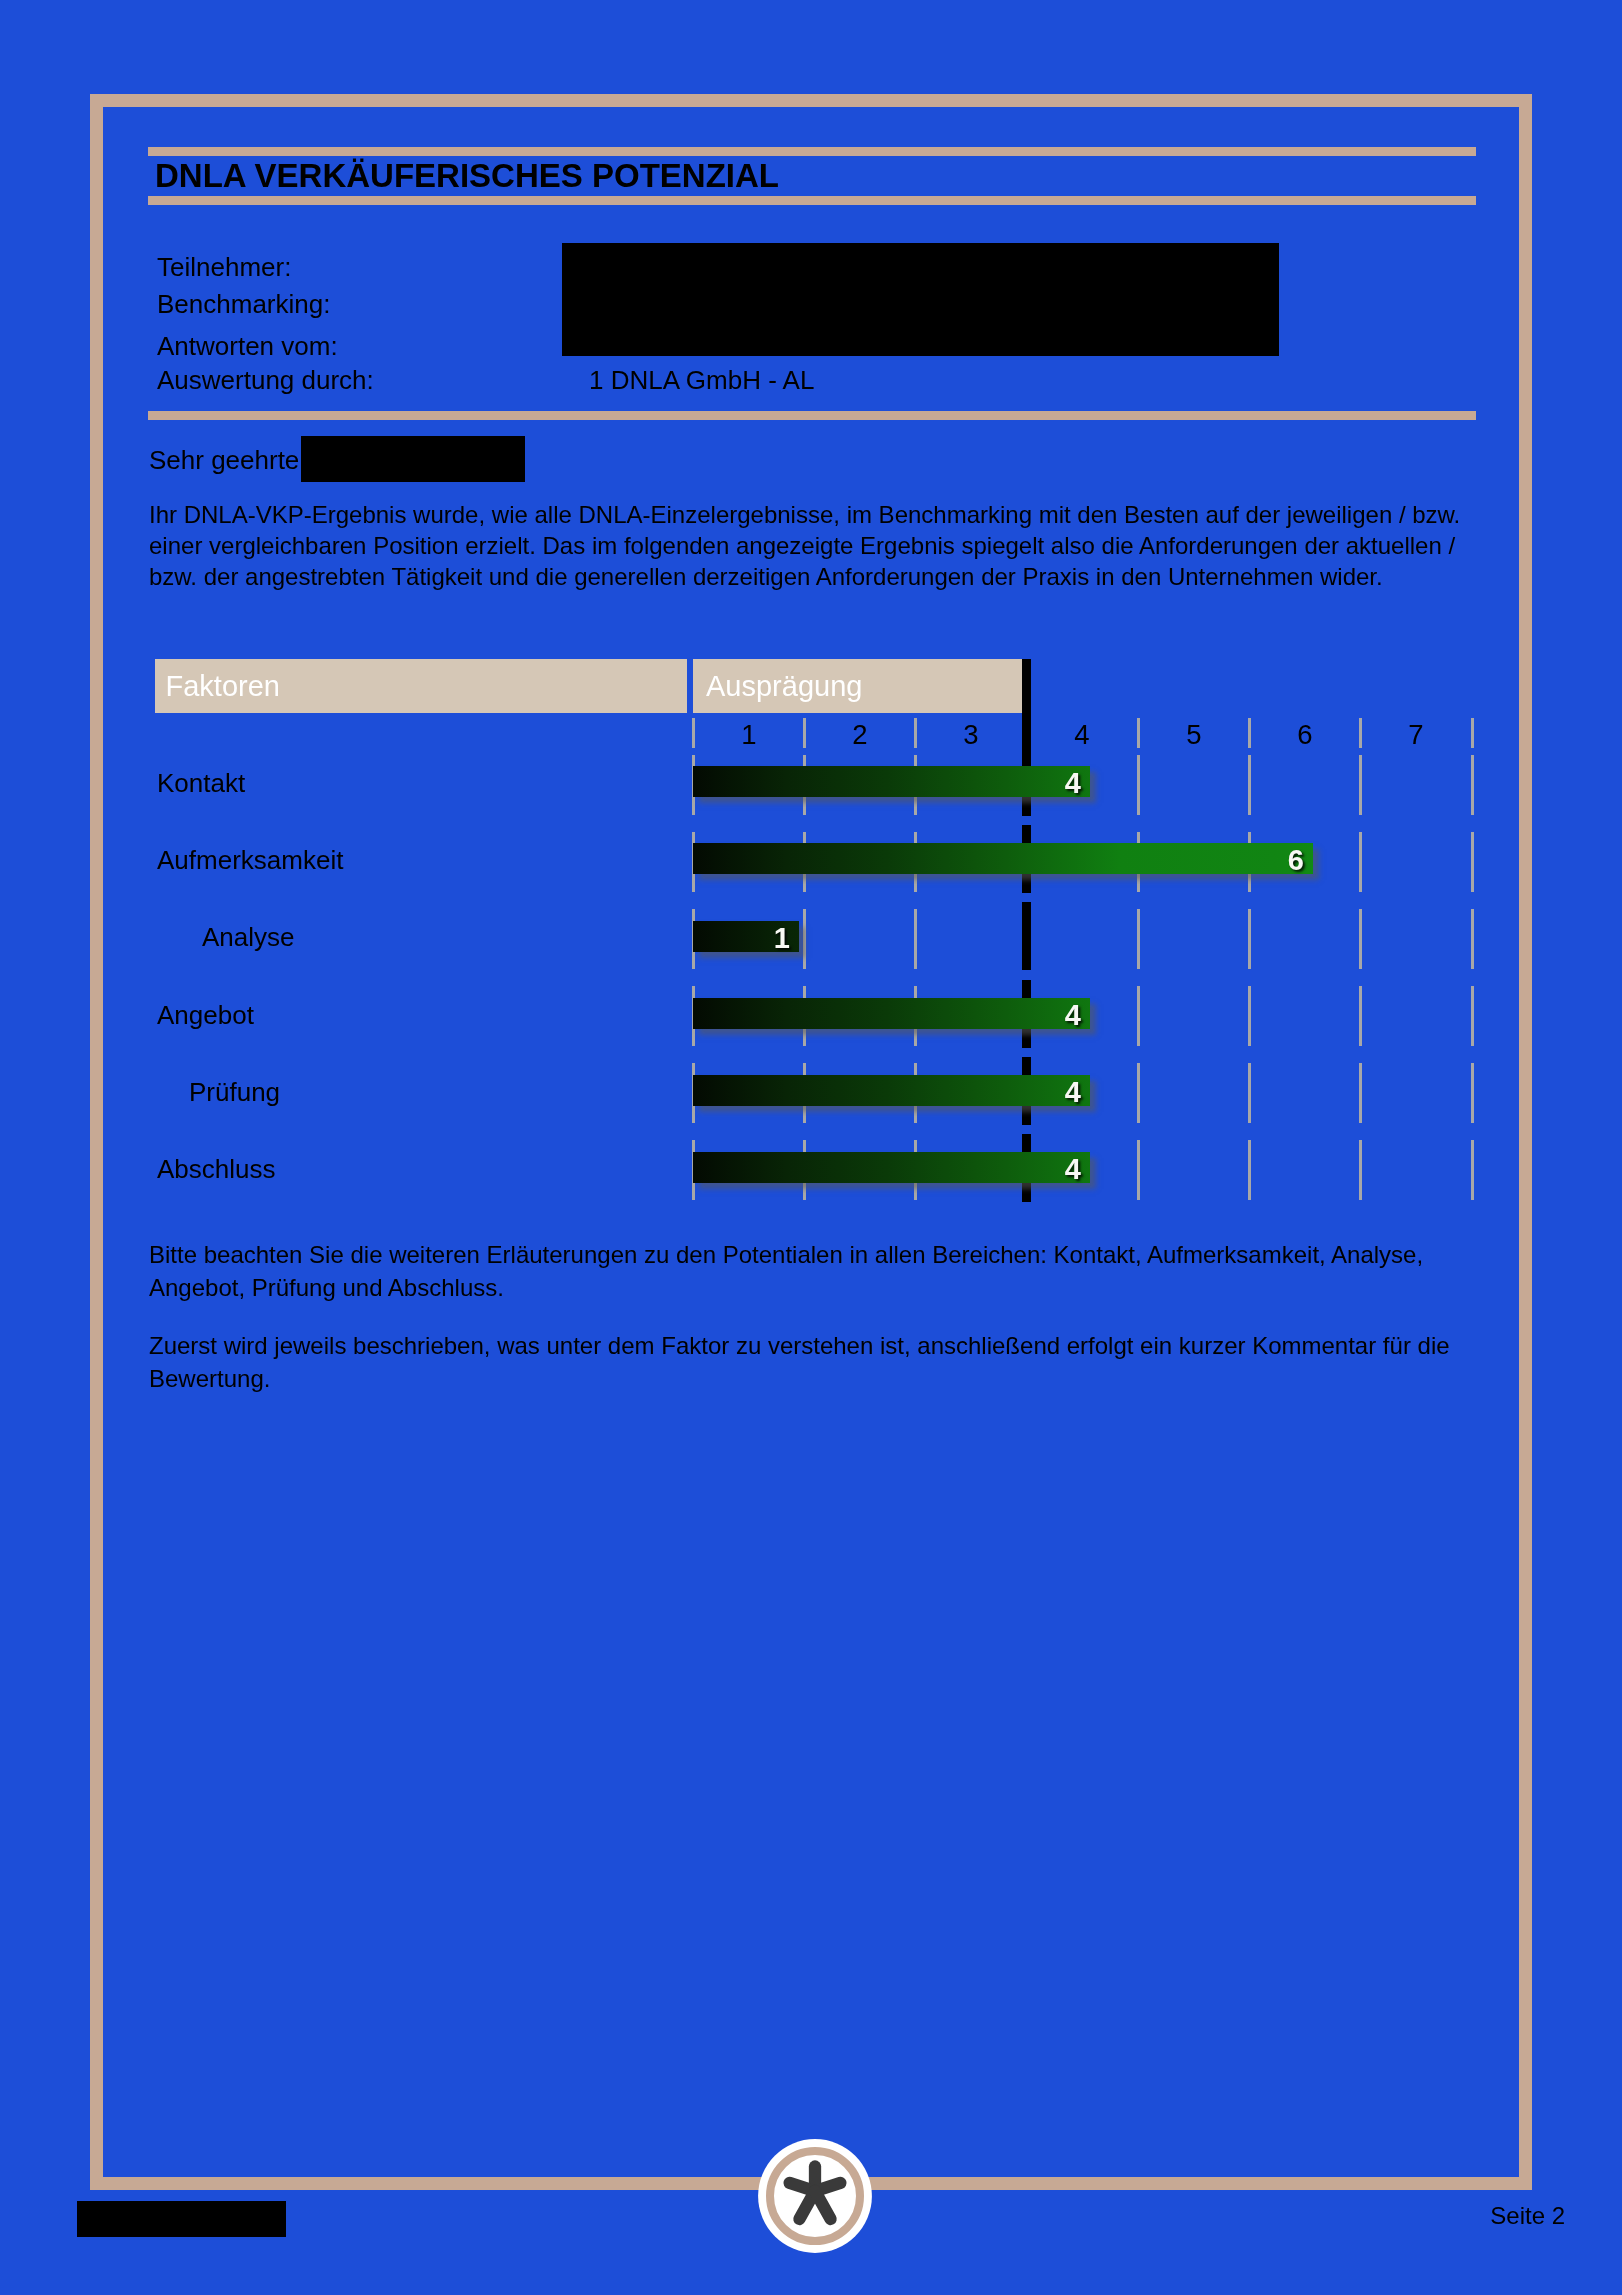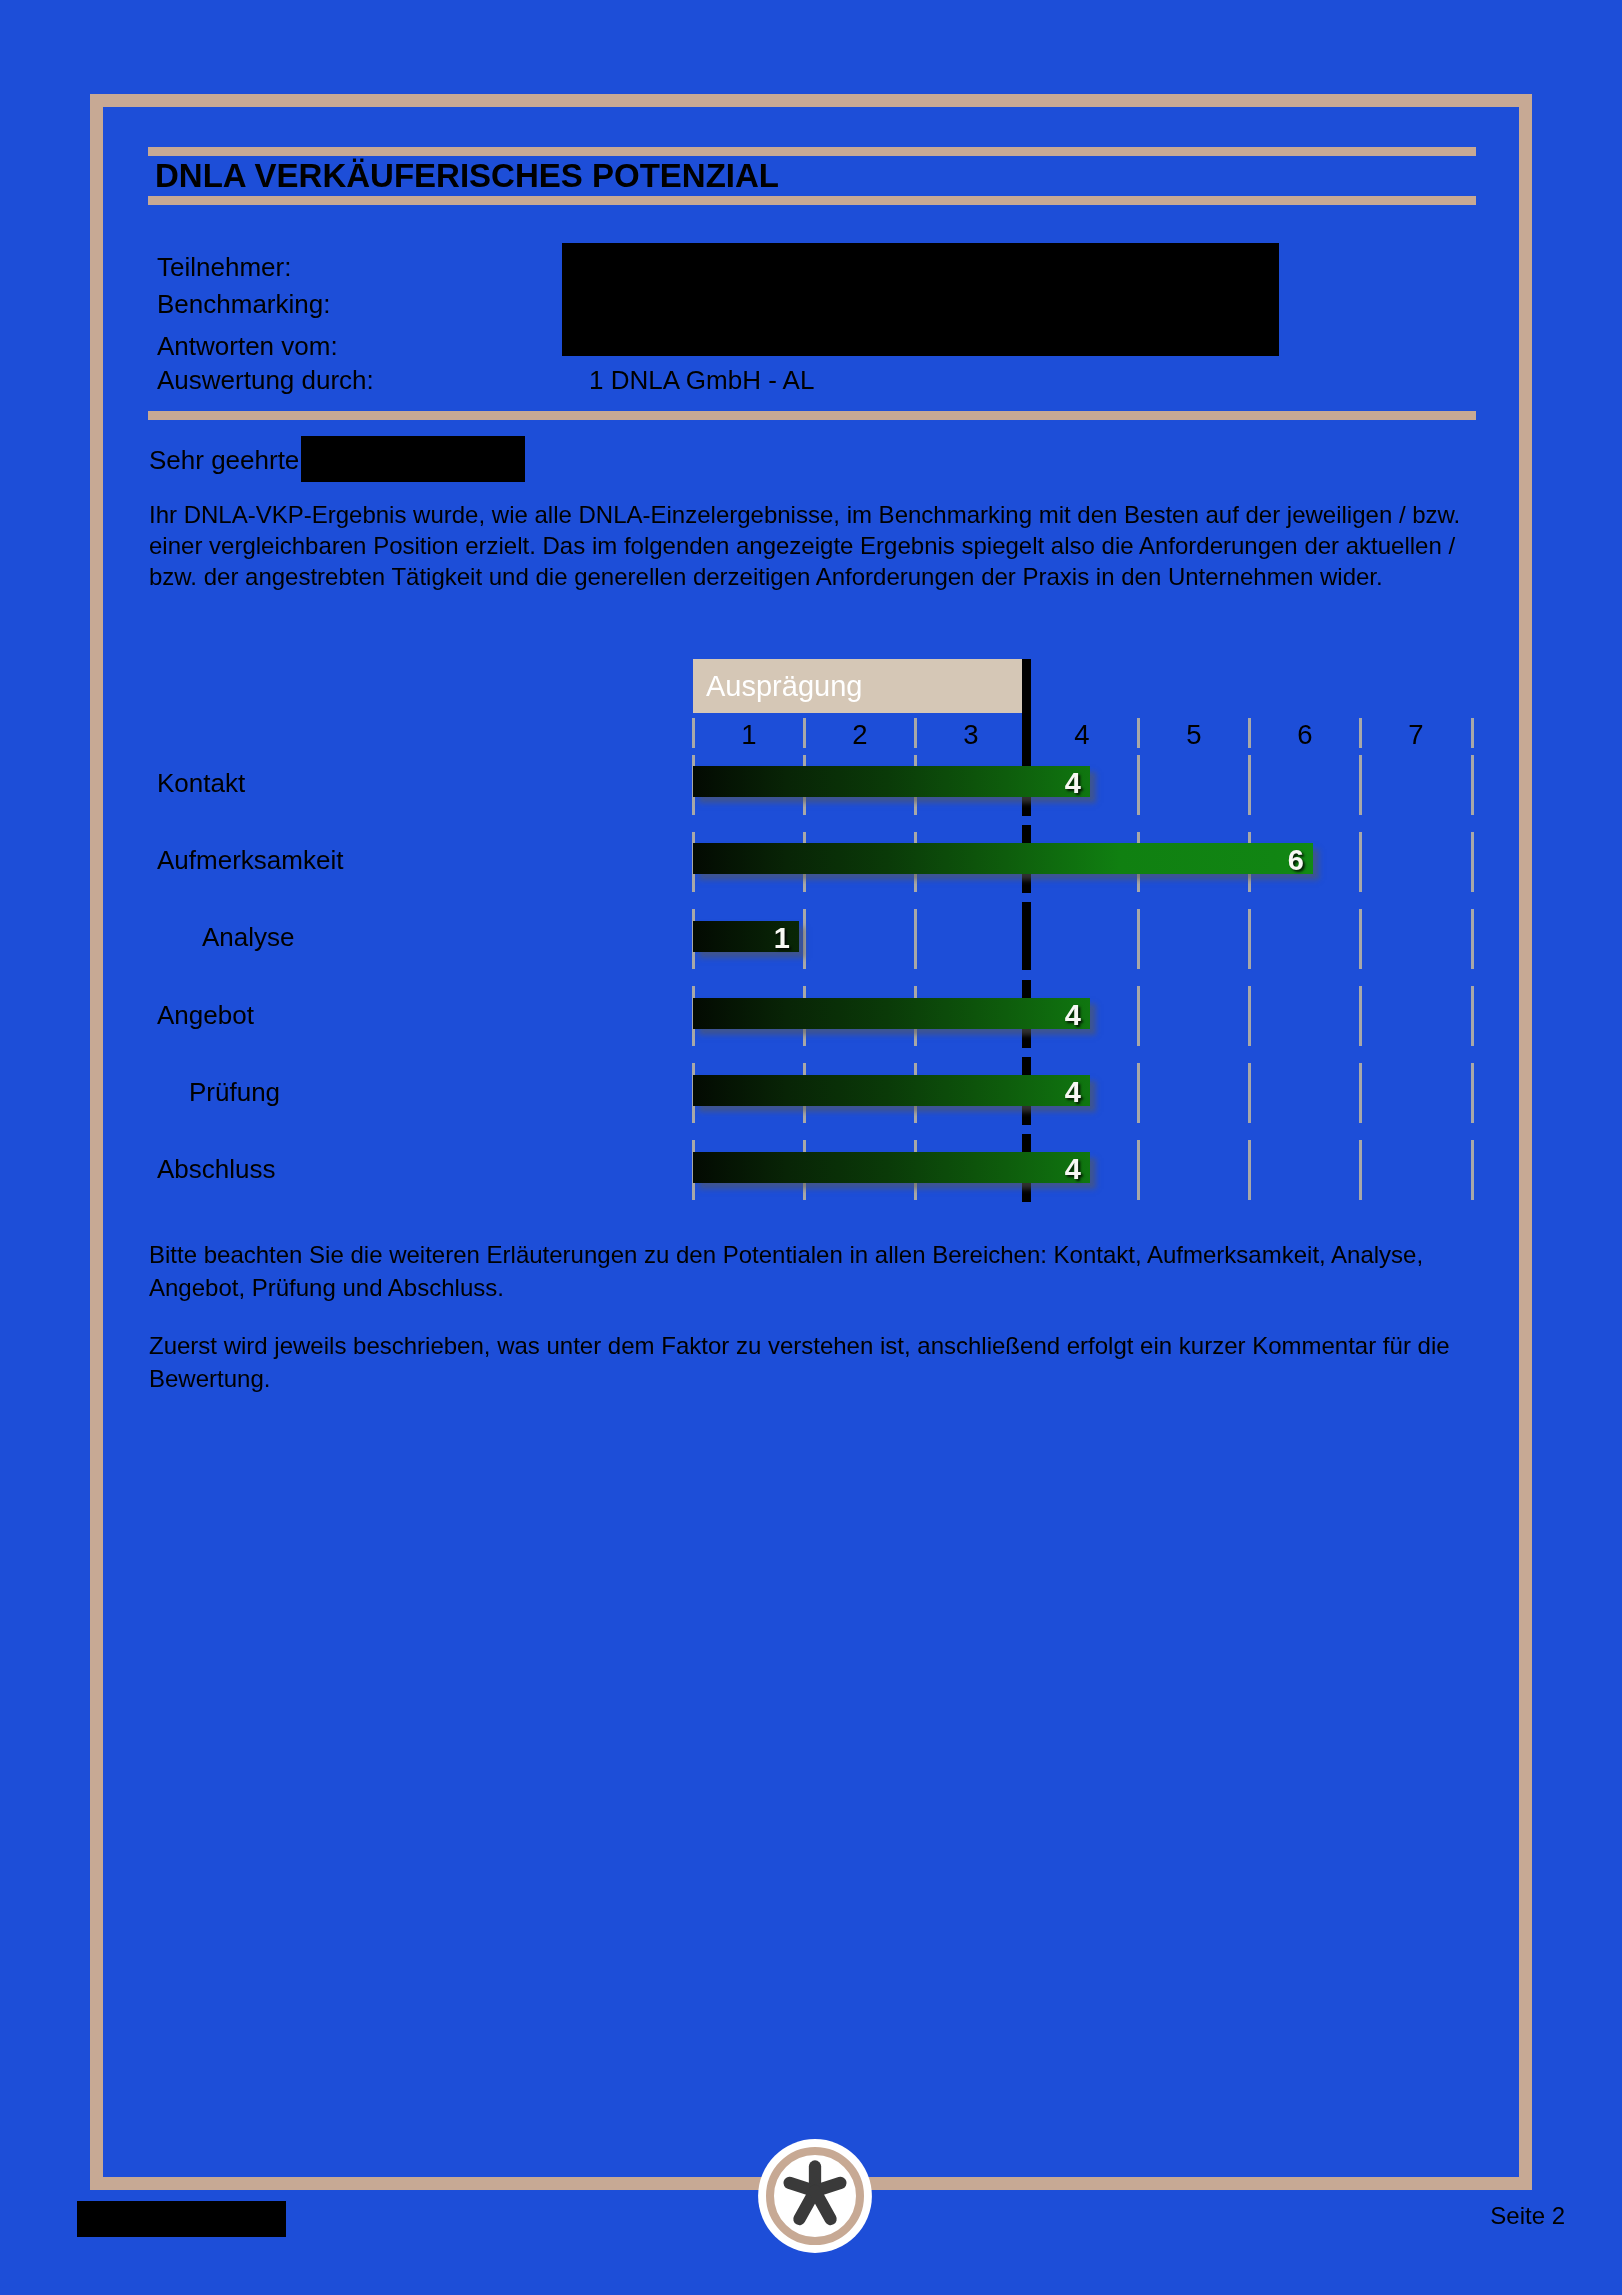--- a/index.html
+++ b/index.html
@@ -56,20 +56,21 @@
   <div class="abs redaction" style="left:562px;top:243px;width:717px;height:113px;"></div>
 
   <div class="abs rule" style="left:148px;top:411px;width:1328px;"></div>
 
   <div id="greeting" class="abs">Sehr geehrte</div>
   <div class="abs redaction" style="left:301px;top:436px;width:224px;height:46px;"></div>
 
   <div class="abs para" style="top:499px;">Ihr DNLA-VKP-Ergebnis wurde, wie alle DNLA-Einzelergebnisse, im Benchmarking mit den Besten auf der jeweiligen / bzw. einer vergleichbaren Position erzielt. Das im folgenden angezeigte Ergebnis spiegelt also die Anforderungen der aktuellen / bzw. der angestrebten Tätigkeit und die generellen derzeitigen Anforderungen der Praxis in den Unternehmen wider.</div>
 
   <div id="chart" class="abs">
+      <div class="abs hdr-cell" style="left: 0px; width: 532px; padding-left: 10.5px; box-sizing: border-box;">Faktoren</div>
       <div class="abs hdr-cell" style="left: 538px; width: 329px; padding-left: 13px; box-sizing: border-box;">Ausprägung</div>
       <div class="abs hdr-divider" style="left: 867px;"></div>
       <div class="abs tick-num" style="left: 568px; top: 60px;">1</div>
       <div class="abs tick-num" style="left: 679px; top: 60px;">2</div>
       <div class="abs tick-num" style="left: 790px; top: 60px;">3</div>
       <div class="abs tick-num" style="left: 901px; top: 60px;">4</div>
       <div class="abs tick-num" style="left: 1013px; top: 60px;">5</div>
       <div class="abs tick-num" style="left: 1124px; top: 60px;">6</div>
       <div class="abs tick-num" style="left: 1235px; top: 60px;">7</div>
       <div class="abs tick-line" style="left: 537px; top: 59px; height: 30px;"></div>

